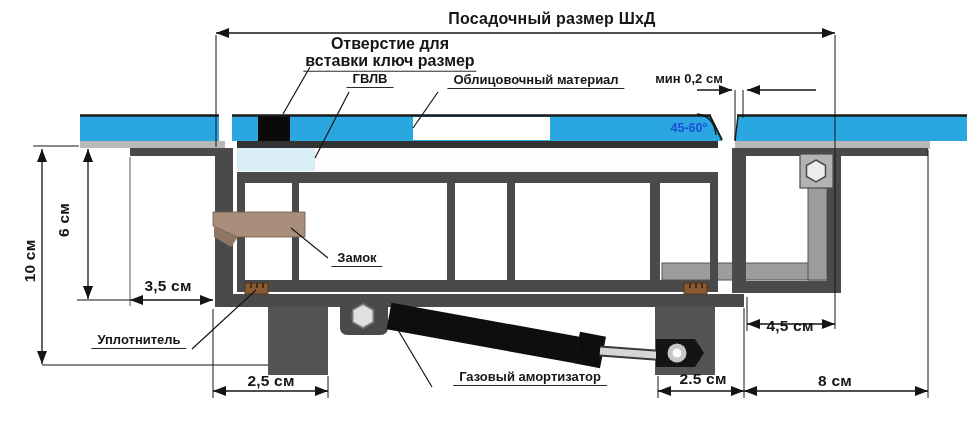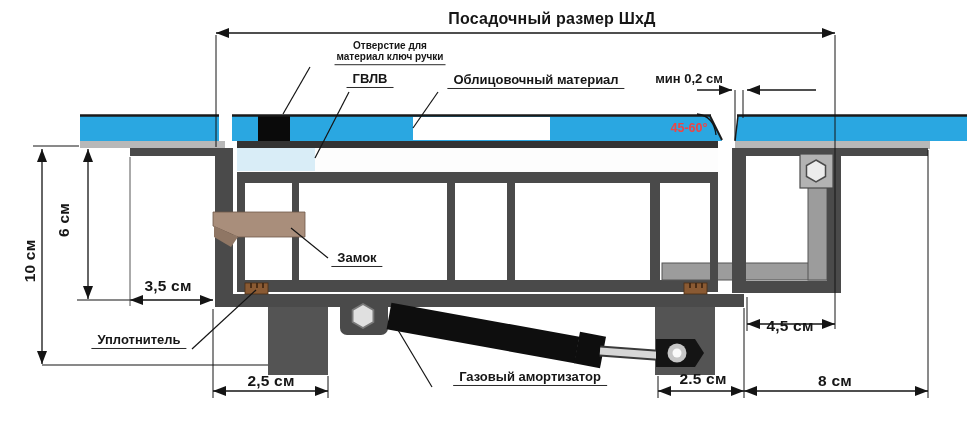--- a/index.html
+++ b/index.html
@@ -7,22 +7,22 @@
          font-family:"Liberation Sans","DejaVu Sans",sans-serif;color:#141414;}
   .scene svg{position:absolute;left:0;top:0;}
   .lbl{position:absolute;transform:translate(-50%,-50%);white-space:nowrap;
        font-weight:bold;color:#161616;line-height:1.08;text-align:center;}
   .lbl.rot{transform:translate(-50%,-50%) rotate(-90deg);}
   .lbl.u{border-bottom:1.6px solid #2a2a2a;padding:0 6px 1px 6px;}
   .title{font-weight:600;font-size:16px;letter-spacing:.2px;}
   .dim{font-size:15.5px;letter-spacing:.2px;}
   .callout{font-size:13px;}
   .small{font-size:13px;}
-  .angle{font-size:12.5px;color:#ef4444;}
-  .twoline{font-size:10px;}
+  .angle{font-size:12.5px;color:#1d4ed8;}
+  .twoline{font-size:16px;}
   .twoline .l2{display:inline-block;border-bottom:1.6px solid #2a2a2a;padding:0 2px 1px 2px;}
 </style>
 </head>
 <body>
 
 <div class="scene">
 
 <svg width="969" height="439" viewBox="0 0 969 439">
   <defs>
     <marker id="arr" markerUnits="userSpaceOnUse" markerWidth="14" markerHeight="10" refX="13" refY="5" orient="auto-start-reverse">
@@ -148,21 +148,21 @@
     <line x1="328" y1="258" x2="291" y2="228"></line>
     <line x1="192" y1="349" x2="256" y2="290"></line>
     <line x1="398" y1="330" x2="432" y2="387"></line>
   </g>
 </svg>
 
 <div class="lbl title" style="left:552px;top:19px;">Посадочный размер ШхД</div>
 
 <div class="lbl twoline" style="left:390px;top:53px;">
   <span>Отверстие для</span><br>
-  <span class="l2">материал ключ ручки</span>
+  <span class="l2">вставки ключ размер</span>
 </div>
 
 <div class="lbl callout u" style="left:370px;top:80px;">ГВЛВ</div>
 <div class="lbl callout u" style="left:536px;top:81px;">Облицовочный материал</div>
 <div class="lbl small" style="left:689px;top:79px;">мин 0,2 см</div>
 <div class="lbl angle" style="left:689px;top:129px;">45-60°</div>
 <div class="lbl callout u" style="left:357px;top:259px;">Замок</div>
 <div class="lbl callout u" style="left:530px;top:378px;">Газовый амортизатор</div>
 <div class="lbl callout u" style="left:139px;top:341px;">Уплотнитель</div>
 

